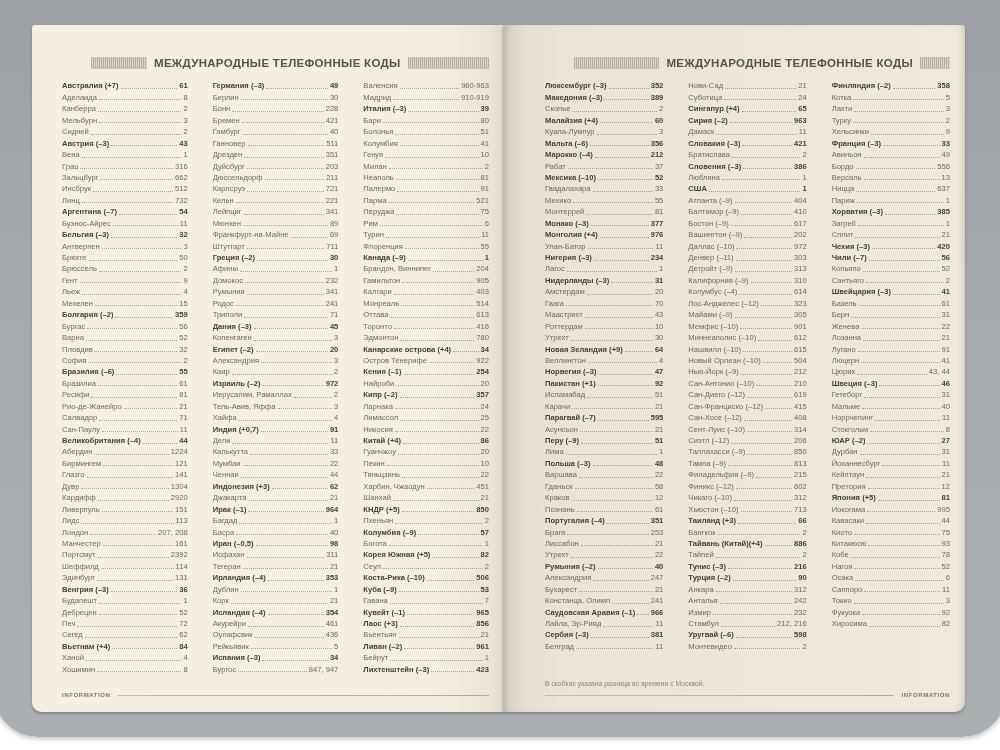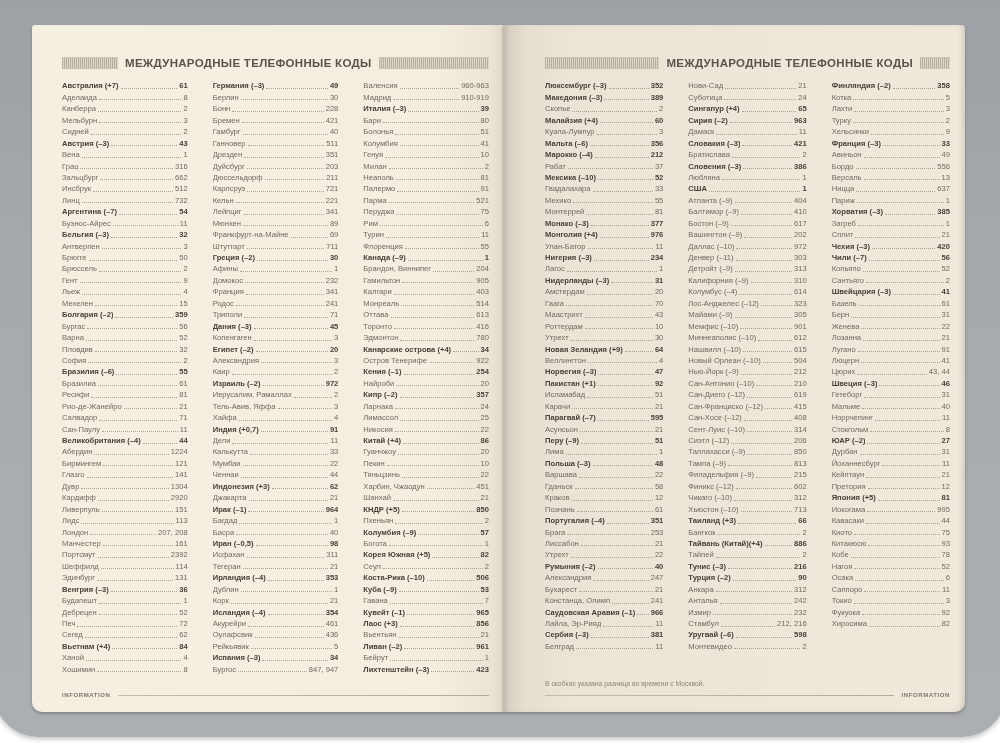--- a/index.html
+++ b/index.html
@@ -11,21 +11,21 @@
   .page{position:absolute;top:25px;height:687px;box-shadow:0 2px 3px rgba(60,58,52,.35);}
   .page-left{left:32px;width:471px;border-radius:3px 0 0 10px;
     background:linear-gradient(90deg,#f5efe1 0%,#f4eee0 86%,#ece5d6 97%,#e2dbcb 100%);}
   .page-right{left:503px;width:462px;border-radius:0 3px 10px 0;
     background:linear-gradient(90deg,#bfb9ad 0px,#d9d2c5 7px,#e6dfd1 22px,#ebe4d6 60px,#eee7d9 55%,#f0e9db 100%);
     box-shadow:0 2px 3px rgba(60,58,52,.35), inset -5px 0 7px -4px rgba(110,105,95,.35);}
   .page-inner{position:relative;height:100%;box-sizing:border-box;}
   .page-left .page-inner{padding:30px 14px 0 30px;}
   .page-right .page-inner{padding:30px 15px 0 42px;}
 
-  .hdr{display:flex;align-items:center;gap:7px;height:15px;margin-bottom:9px;}
+  .hdr{display:flex;align-items:center;gap:7px;height:15px;margin-bottom:9px;margin-left:29px;}
   .hatch{height:12px;background:repeating-linear-gradient(90deg,#b5afa2 0px,#b5afa2 1px,#ddd6c7 1px,#ddd6c7 2px);
     border-top:1px solid #cac3b4;border-bottom:1px solid #cac3b4;box-sizing:border-box;}
   .hatch.short{width:56px;}
   .hatch.short-r{width:30px;}
   .hatch.long{flex:1;}
   .ttl{font-size:11.5px;font-weight:bold;color:#57544c;letter-spacing:.3px;white-space:nowrap;}
 
   .cols{display:flex;gap:25px;}
   .col{flex:1;min-width:0;}
   .row{display:flex;align-items:flex-end;height:11.45px;font-size:7.6px;color:#6e695f;
@@ -403,21 +403,21 @@
               <span class="nm">Афины</span>
               <span class="dots"></span>
               <span class="val">1</span>
             </div>
             <div class="row">
               <span class="nm">Домокос</span>
               <span class="dots"></span>
               <span class="val">232</span>
             </div>
             <div class="row">
-              <span class="nm">Франция</span>
+              <span class="nm">Румыния</span>
               <span class="dots"></span>
               <span class="val">341</span>
             </div>
             <div class="row">
               <span class="nm">Родос</span>
               <span class="dots"></span>
               <span class="val">241</span>
             </div>
             <div class="row">
               <span class="nm">Триполи</span>

